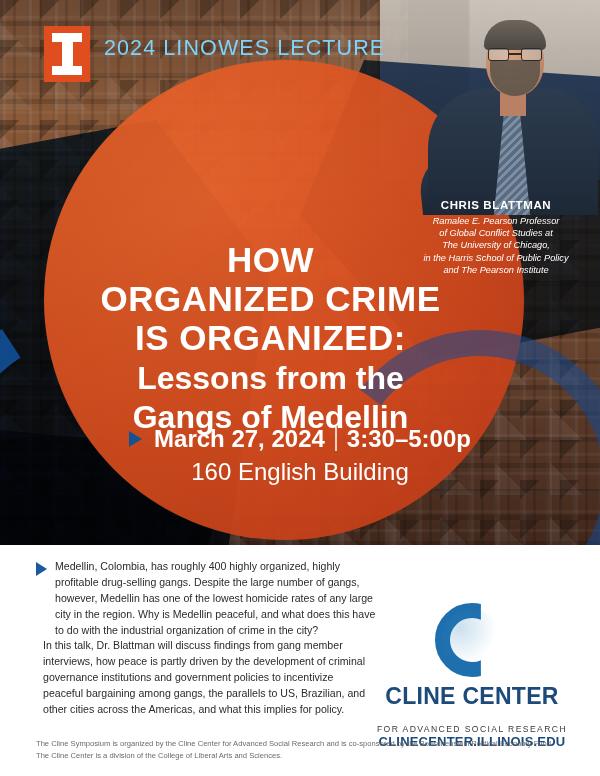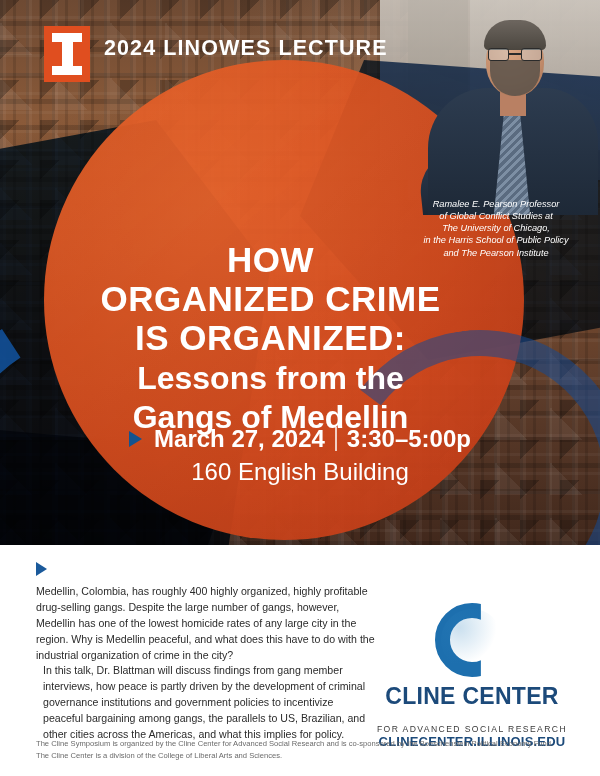--- a/index.html
+++ b/index.html
@@ -136,23 +136,23 @@
   .ilogo .i {
     width: 30px; height: 42px;
     background:
       linear-gradient(#fff,#fff) top/30px 9px no-repeat,
       linear-gradient(#fff,#fff) bottom/30px 9px no-repeat,
       linear-gradient(#fff,#fff) center/11px 42px no-repeat;
   }
 
   .lecture-label {
     position: absolute; left: 104px; top: 36px;
-    color: #ffffff;
+    color: #7dd3fc;
     font-size: 21.5px;
-    font-weight: bold;
+    font-weight: normal;
     letter-spacing: 1.1px;
   }
 
   
   .speaker {
     position: absolute; right: 0; top: 0;
     width: 180px; height: 215px;
     overflow: hidden;
   }
   .speaker .body {
@@ -249,21 +249,21 @@
 
   
   .bottom {
     position: absolute; left: 0; top: 545px; width: 600px; height: 231px;
     background: #fff;
   }
   .abs {
     position: absolute; left: 36px; top: 14px; width: 340px;
     color: #2b2b2b; font-size: 10.6px; line-height: 1.5;
   }
-  .abs .bullet-row { display: flex; gap: 8px; flex-direction: column; }
+  .abs .bullet-row { display: flex; gap: 8px; }
   .abs .tri {
     flex: 0 0 auto; margin-top: 3px;
     width: 0; height: 0;
     border-left: 11px solid #1b5a9b;
     border-top: 7px solid transparent;
     border-bottom: 7px solid transparent;
   }
 
   
   .cline {
@@ -337,20 +337,21 @@
     <div class="beard"></div>
     <div class="hair"></div>
     <div class="glasses">
       <i></i>
         <b></b>
         <i></i>
     </div>
   </div>
 
   <div class="speaker-caption">
+    <div class="nm">CHRIS BLATTMAN</div>
     <div class="ttl">Ramalee E. Pearson Professor</div>
     <div class="ttl">of Global Conflict Studies at</div>
     <div class="ttl">The University of Chicago,</div>
     <div class="ttl">in the Harris School of Public Policy</div>
     <div class="ttl">and The Pearson Institute</div>
   </div>
 
   <div class="title-wrap">
     <div class="l1">HOW</div>
     <div class="l1">ORGANIZED CRIME</div>

